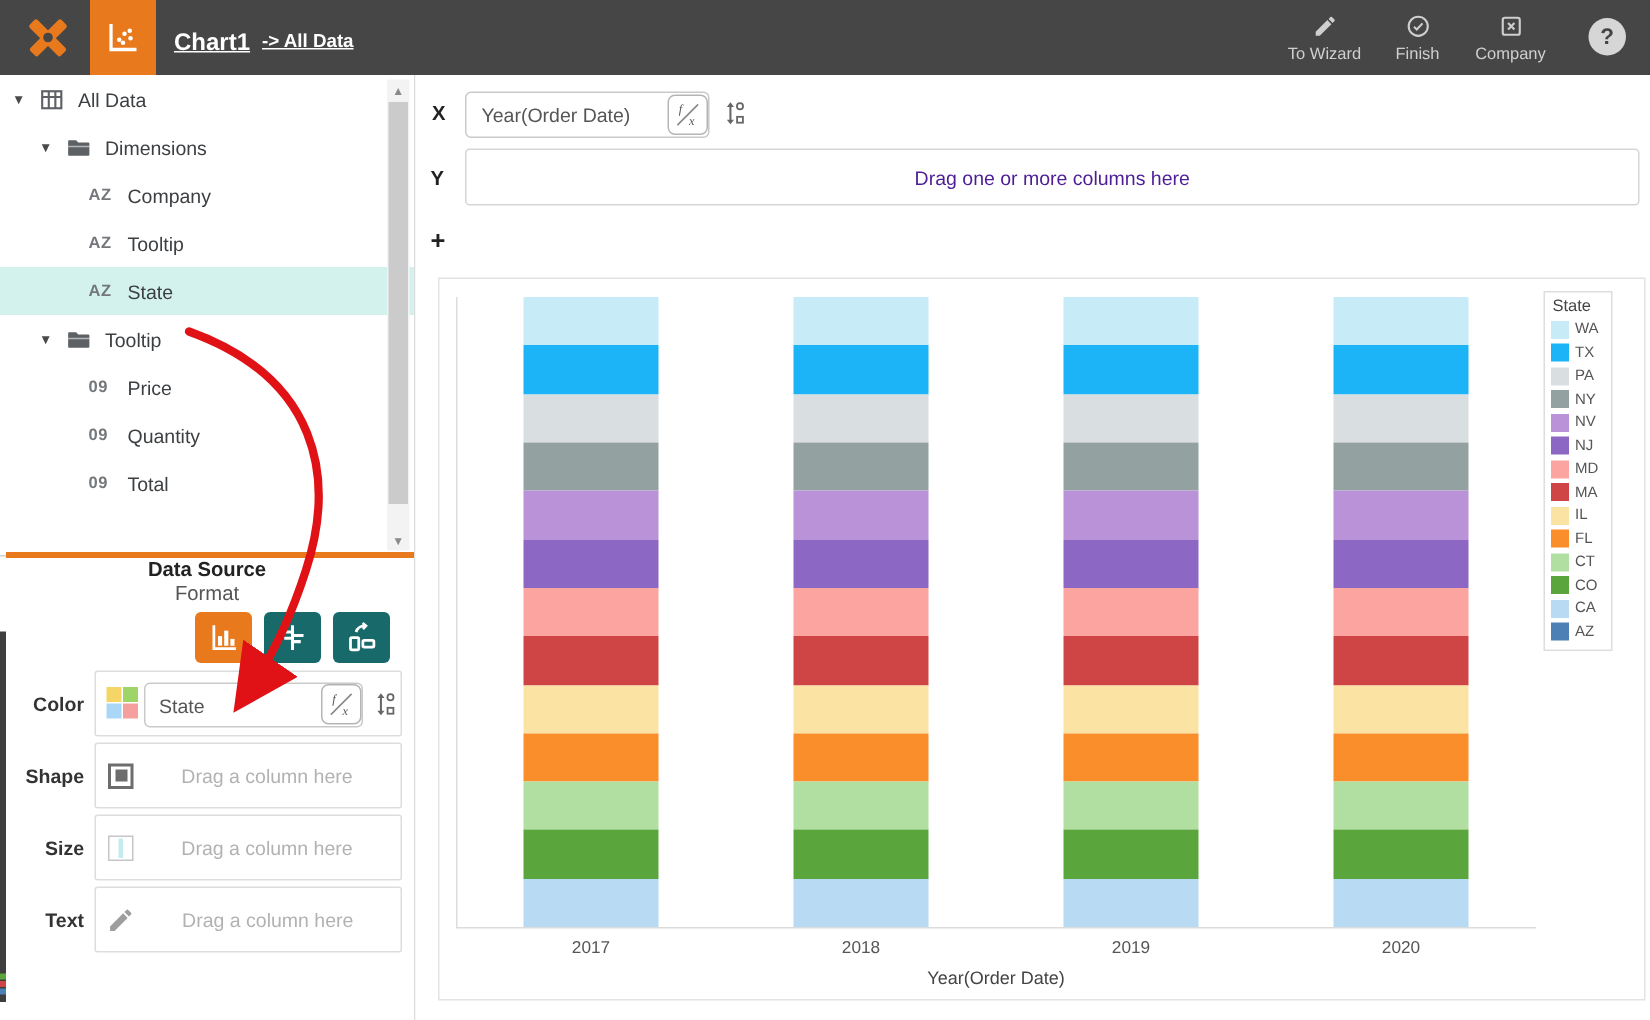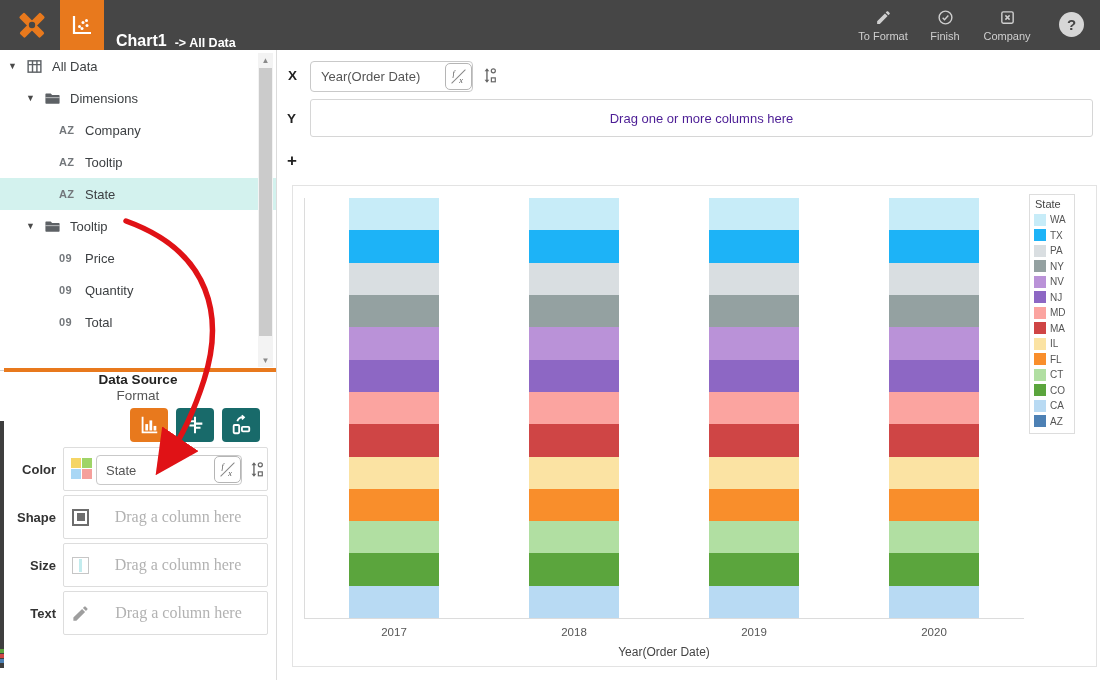--- a/index.html
+++ b/index.html
@@ -4,21 +4,21 @@
 <style>
   * { margin:0; padding:0; box-sizing:border-box; }
   html,body { background:#e9e9e9; }
   body { font-family:"Liberation Sans", sans-serif; }
   .app { position:relative; width:1100px; height:680px; background:#fff; overflow:hidden; }
 
   
   .header { position:absolute; left:0; top:0; width:1100px; height:50px; background:#464646; z-index:10; }
   .logo { position:absolute; left:14px; top:9px; width:36px; height:32px; }
   .tile { position:absolute; left:60px; top:0; width:44px; height:50px; background:#e8791d; display:flex; align-items:center; justify-content:center; }
-  .titlewrap { position:absolute; left:116px; top:0; height:50px; display:flex; align-items:flex-end; padding-top:20px; color:#fff; }
+  .titlewrap { position:absolute; left:116px; top:0; height:50px; display:flex; align-items:flex-start; padding-top:20px; color:#fff;text-decoration:underline; }
   .title { font-size:16px; font-weight:bold; }
   .subtitle { font-size:12.5px; font-weight:bold; margin-left:8px; }
   .actions { position:absolute; right:62px; top:0; height:50px; display:flex; align-items:center; }
   .action { width:62px; display:flex; flex-direction:column; align-items:center; color:#cfcfcf; font-size:11px; cursor:pointer; }
   .action svg { width:17px; height:17px; margin-bottom:4px; }
   .help { position:absolute; right:16px; top:12px; width:25px; height:25px; border-radius:50%; background:#d6d6d6; color:#454545; font-weight:bold; display:flex; align-items:center; justify-content:center; font-size:15px; cursor:pointer; }
 
   
   .sidebar { position:absolute; left:0; top:50px; width:277px; height:630px; background:#fff; border-right:1px solid #dcdcdc; }
   .tree { position:absolute; left:0; top:0; width:276px; height:320px; overflow:hidden; }
@@ -51,21 +51,21 @@
   .brow { position:absolute; left:0; width:276px; height:44px; }
   .blabel { position:absolute; left:0; top:0; width:56px; height:44px; display:flex; align-items:center; justify-content:flex-end; font-weight:bold; font-size:13px; color:#333; }
   .bbox { position:absolute; left:63px; top:0; width:205px; height:44px; border:1px solid #ddd; border-radius:2px; display:flex; align-items:center; background:#fff; }
   .palette { width:22px; height:22px; margin-left:7px; display:grid; grid-template-columns:10px 10px; grid-template-rows:10px 10px; gap:1px; flex:none; }
   .palette span { display:block; }
   .cinput { position:absolute; left:32px; top:7px; width:146px; height:30px; border:1px solid #c9c9c9; border-radius:4px; display:flex; align-items:center; padding-left:9px; font-size:13px; color:#555; background:#fff; }
   .fxbtn { position:absolute; top:8px; width:27px; height:27px; border:1px solid #b5b5b5; border-radius:5px; background:#fff; display:flex; align-items:center; justify-content:center; cursor:pointer; }
   .fx-color { left:150px; }
   .updown { position:absolute; top:11px; cursor:pointer; }
   .ud-color { left:184px; }
-  .ph { flex:1; text-align:center; font-size:16px; color:#b2b2b2;font-family:Liberation Serif, serif; }
+  .ph { flex:1; text-align:center; font-size:13px; color:#b2b2b2; }
   .shape-ic { width:17px; height:17px; border:2px solid #6d6d6d; margin-left:8px; display:flex; align-items:center; justify-content:center; flex:none; }
   .shape-ic i { display:block; width:8px; height:8px; background:#6d6d6d; }
   .size-ic { width:17px; height:17px; border:1px solid #c6c6c6; margin-left:8px; display:flex; align-items:center; justify-content:center; flex:none; }
   .size-ic i { display:block; width:3px; height:13px; background:#c3ecee; }
   .pencil-gray { margin-left:7px; width:19px; height:19px; flex:none; }
 
   
   .edge { position:absolute; left:0; top:371px; width:4px; height:247px; background:#3e3e3e; z-index:30; }
   .edge i { position:absolute; left:0; width:4px; height:4px; display:block; }
 
@@ -122,21 +122,21 @@
     </div>
     <div class="titlewrap">
       <span class="title">Chart1</span>
       <span class="subtitle">-&gt; All Data</span>
     </div>
     <div class="actions">
       <div class="action">
         <svg viewBox="0 0 24 24" fill="#cfcfcf">
           <path d="M3 17.2V21h3.8L17.8 10 14 6.2 3 17.2zM20.7 7.1c.4-.4.4-1 0-1.4l-2.4-2.4c-.4-.4-1-.4-1.4 0l-1.8 1.8 3.8 3.8 1.8-1.8z"></path>
         </svg>
-        <span>To Format</span>
+        <span>To Wizard</span>
       </div>
       <div class="action">
         <svg viewBox="0 0 24 24" fill="none" stroke="#cfcfcf" stroke-width="2">
           <circle cx="12" cy="12" r="9"></circle>
             <path d="M8 12.5l2.6 2.6L16 9.3"></path>
         </svg>
         <span>Finish</span>
       </div>
       <div class="action">
         <svg viewBox="0 0 24 24" fill="none" stroke="#cfcfcf" stroke-width="2">

